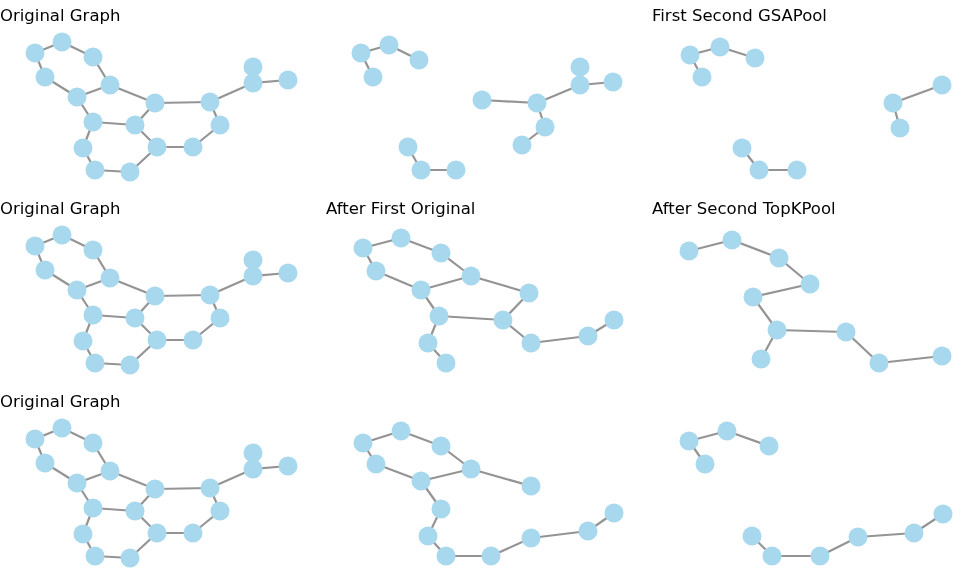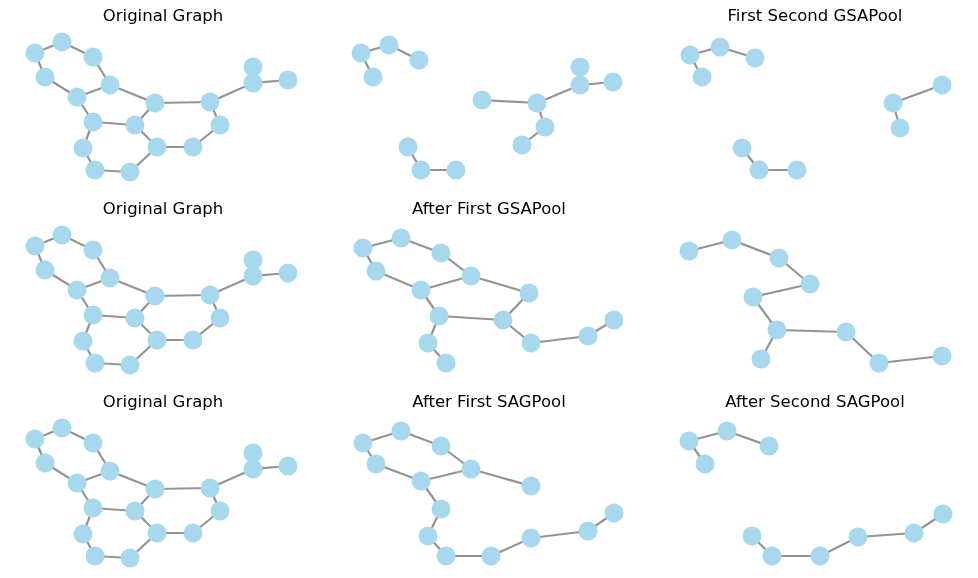--- a/index.html
+++ b/index.html
@@ -23,21 +23,21 @@
   }
   .panel {
     position: relative;
     overflow: hidden;
   }
   .panel-title {
     position: absolute;
     top: 7px;
     left: 0;
     width: 100%;
-    text-align: center;
+    text-align: left;
     font-size: 16.5px;
     line-height: 1.15;
     color: #000000;
     white-space: nowrap;
   }
   .graph-svg {
     position: absolute;
     left: 0;
     top: 0;
     width: 100%;
@@ -222,21 +222,21 @@
         <circle cx="145" cy="83" r="9.5" fill="#a8d8ee"></circle>
         <circle cx="203" cy="100" r="9.5" fill="#a8d8ee"></circle>
         <circle cx="113" cy="123" r="9.5" fill="#a8d8ee"></circle>
         <circle cx="177" cy="127" r="9.5" fill="#a8d8ee"></circle>
         <circle cx="205" cy="150" r="9.5" fill="#a8d8ee"></circle>
         <circle cx="102" cy="150" r="9.5" fill="#a8d8ee"></circle>
         <circle cx="120" cy="170" r="9.5" fill="#a8d8ee"></circle>
         <circle cx="262" cy="143" r="9.5" fill="#a8d8ee"></circle>
         <circle cx="288" cy="127" r="9.5" fill="#a8d8ee"></circle>
       </svg>
-    <div class="panel-title">After First GSAPool</div>
+    <div class="panel-title">After First Original</div>
   </div>
 
   <div class="panel">
     <svg class="graph-svg" viewBox="0 0 326 193">
         <line x1="37" y1="58" x2="80" y2="47" stroke="#949494" stroke-width="2.2"></line>
         <line x1="80" y1="47" x2="127" y2="65" stroke="#949494" stroke-width="2.2"></line>
         <line x1="127" y1="65" x2="158" y2="91" stroke="#949494" stroke-width="2.2"></line>
         <line x1="158" y1="91" x2="101" y2="104" stroke="#949494" stroke-width="2.2"></line>
         <line x1="101" y1="104" x2="125" y2="137" stroke="#949494" stroke-width="2.2"></line>
         <line x1="125" y1="137" x2="109" y2="166" stroke="#949494" stroke-width="2.2"></line>
@@ -247,20 +247,21 @@
         <circle cx="80" cy="47" r="9.5" fill="#a8d8ee"></circle>
         <circle cx="127" cy="65" r="9.5" fill="#a8d8ee"></circle>
         <circle cx="158" cy="91" r="9.5" fill="#a8d8ee"></circle>
         <circle cx="101" cy="104" r="9.5" fill="#a8d8ee"></circle>
         <circle cx="125" cy="137" r="9.5" fill="#a8d8ee"></circle>
         <circle cx="109" cy="166" r="9.5" fill="#a8d8ee"></circle>
         <circle cx="194" cy="139" r="9.5" fill="#a8d8ee"></circle>
         <circle cx="227" cy="170" r="9.5" fill="#a8d8ee"></circle>
         <circle cx="290" cy="163" r="9.5" fill="#a8d8ee"></circle>
       </svg>
+    <div class="panel-title">After Second TopKPool</div>
   </div>
 
   <div class="panel">
     <svg class="graph-svg" viewBox="0 0 326 192">
         <line x1="35" y1="53" x2="62" y2="42" stroke="#949494" stroke-width="2.2"></line>
         <line x1="62" y1="42" x2="93" y2="57" stroke="#949494" stroke-width="2.2"></line>
         <line x1="93" y1="57" x2="110" y2="85" stroke="#949494" stroke-width="2.2"></line>
         <line x1="110" y1="85" x2="77" y2="97" stroke="#949494" stroke-width="2.2"></line>
         <line x1="77" y1="97" x2="45" y2="77" stroke="#949494" stroke-width="2.2"></line>
         <line x1="45" y1="77" x2="35" y2="53" stroke="#949494" stroke-width="2.2"></line>
@@ -327,21 +328,20 @@
         <circle cx="145" cy="83" r="9.5" fill="#a8d8ee"></circle>
         <circle cx="205" cy="100" r="9.5" fill="#a8d8ee"></circle>
         <circle cx="115" cy="123" r="9.5" fill="#a8d8ee"></circle>
         <circle cx="102" cy="150" r="9.5" fill="#a8d8ee"></circle>
         <circle cx="120" cy="170" r="9.5" fill="#a8d8ee"></circle>
         <circle cx="165" cy="170" r="9.5" fill="#a8d8ee"></circle>
         <circle cx="205" cy="152" r="9.5" fill="#a8d8ee"></circle>
         <circle cx="262" cy="145" r="9.5" fill="#a8d8ee"></circle>
         <circle cx="288" cy="127" r="9.5" fill="#a8d8ee"></circle>
       </svg>
-    <div class="panel-title">After First SAGPool</div>
   </div>
 
   <div class="panel">
     <svg class="graph-svg" viewBox="0 0 326 192">
         <line x1="37" y1="55" x2="75" y2="45" stroke="#949494" stroke-width="2.2"></line>
         <line x1="75" y1="45" x2="117" y2="60" stroke="#949494" stroke-width="2.2"></line>
         <line x1="37" y1="55" x2="53" y2="78" stroke="#949494" stroke-width="2.2"></line>
         <line x1="100" y1="150" x2="120" y2="170" stroke="#949494" stroke-width="2.2"></line>
         <line x1="120" y1="170" x2="168" y2="170" stroke="#949494" stroke-width="2.2"></line>
         <line x1="168" y1="170" x2="206" y2="151" stroke="#949494" stroke-width="2.2"></line>
@@ -351,16 +351,15 @@
         <circle cx="75" cy="45" r="9.5" fill="#a8d8ee"></circle>
         <circle cx="117" cy="60" r="9.5" fill="#a8d8ee"></circle>
         <circle cx="53" cy="78" r="9.5" fill="#a8d8ee"></circle>
         <circle cx="100" cy="150" r="9.5" fill="#a8d8ee"></circle>
         <circle cx="120" cy="170" r="9.5" fill="#a8d8ee"></circle>
         <circle cx="168" cy="170" r="9.5" fill="#a8d8ee"></circle>
         <circle cx="206" cy="151" r="9.5" fill="#a8d8ee"></circle>
         <circle cx="262" cy="147" r="9.5" fill="#a8d8ee"></circle>
         <circle cx="291" cy="128" r="9.5" fill="#a8d8ee"></circle>
       </svg>
-    <div class="panel-title">After Second SAGPool</div>
   </div>
 
 </div>
 
 </body></html>

